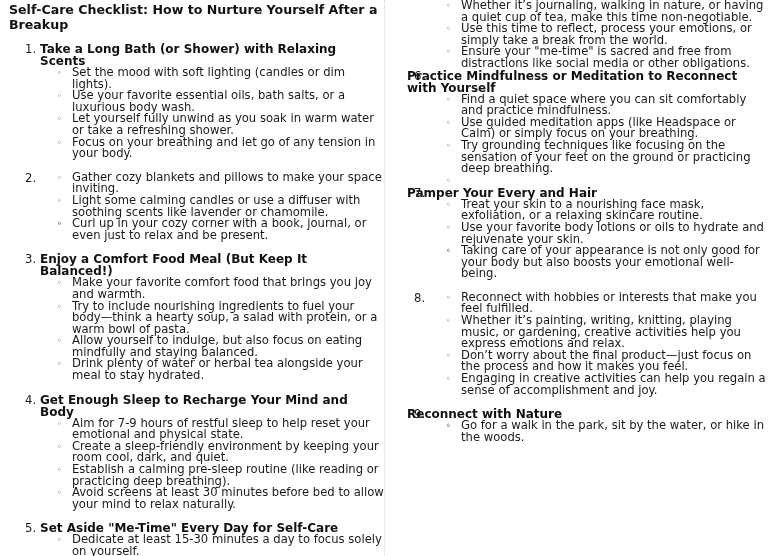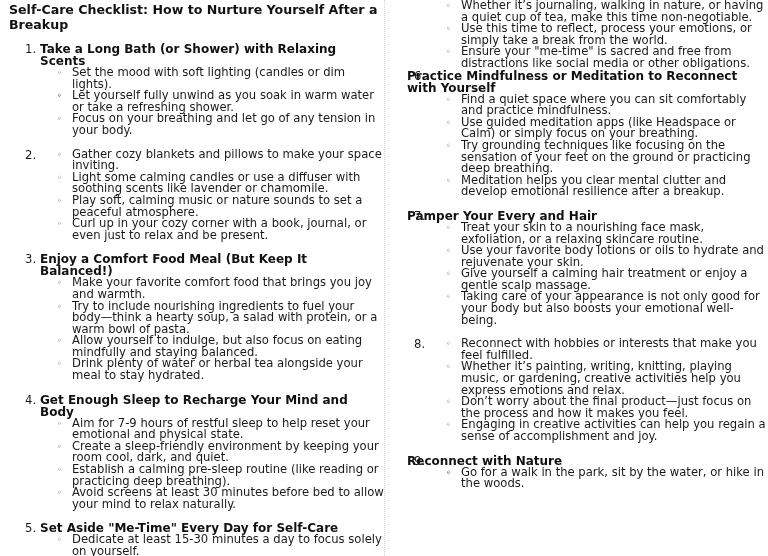--- a/index.html
+++ b/index.html
@@ -31,32 +31,32 @@
 
 <div class="col col-left">
   <h1>Self-Care Checklist: How to Nurture Yourself After a Breakup</h1>
   <ol class="main">
 
     <li>
       <span class="num">1.</span>
       <span class="sec-title">Take a Long Bath (or Shower) with Relaxing Scents</span>
       <ul class="sub">
         <li><span class="bullet">◦</span><span>Set the mood with soft lighting (candles or dim lights).</span></li>
-        <li><span class="bullet">◦</span></li>
+        <li><span class="bullet">◦</span><span>Use your favorite essential oils, bath salts, or a luxurious body wash.</span></li>
         <li><span class="bullet">◦</span><span>Let yourself fully unwind as you soak in warm water or take a refreshing shower.</span></li>
         <li><span class="bullet">◦</span><span>Focus on your breathing and let go of any tension in your body.</span></li>
       </ul>
     </li>
 
     <li>
       <span class="num">2.</span>
       <ul class="sub">
         <li><span class="bullet">◦</span><span>Gather cozy blankets and pillows to make your space inviting.</span></li>
         <li><span class="bullet">◦</span><span>Light some calming candles or use a diffuser with soothing scents like lavender or chamomile.</span></li>
-        <li><span class="bullet">◦</span><span>Play soft, calming music or nature sounds to set a peaceful atmosphere.</span></li>
+        <li><span class="bullet">◦</span></li>
         <li><span class="bullet">◦</span><span>Curl up in your cozy corner with a book, journal, or even just to relax and be present.</span></li>
       </ul>
     </li>
 
     <li>
       <span class="num">3.</span>
       <span class="sec-title">Enjoy a Comfort Food Meal (But Keep It Balanced!)</span>
       <ul class="sub">
         <li><span class="bullet">◦</span><span>Make your favorite comfort food that brings you joy and warmth.</span></li>
         <li><span class="bullet">◦</span><span>Try to include nourishing ingredients to fuel your body—think a hearty soup, a salad with protein, or a warm bowl of pasta.</span></li>
@@ -94,31 +94,31 @@
   </ul>
   <ol class="main">
 
     <li>
       <span class="num">6.</span>
       <span class="sec-title">Practice Mindfulness or Meditation to Reconnect with Yourself</span>
       <ul class="sub">
         <li><span class="bullet">◦</span><span>Find a quiet space where you can sit comfortably and practice mindfulness.</span></li>
         <li><span class="bullet">◦</span><span>Use guided meditation apps (like Headspace or Calm) or simply focus on your breathing.</span></li>
         <li><span class="bullet">◦</span><span>Try grounding techniques like focusing on the sensation of your feet on the ground or practicing deep breathing.</span></li>
-        <li><span class="bullet">◦</span><span>Meditation helps you clear mental clutter and develop emotional resilience after a breakup.</span></li>
+        <li><span class="bullet">◦</span></li>
       </ul>
     </li>
 
     <li>
       <span class="num">7.</span>
       <span class="sec-title">Pamper Your Every and Hair</span>
       <ul class="sub">
         <li><span class="bullet">◦</span><span>Treat your skin to a nourishing face mask, exfoliation, or a relaxing skincare routine.</span></li>
         <li><span class="bullet">◦</span><span>Use your favorite body lotions or oils to hydrate and rejuvenate your skin.</span></li>
-        <li><span class="bullet">◦</span><span>Give yourself a calming hair treatment or enjoy a gentle scalp massage.</span></li>
+        <li><span class="bullet">◦</span></li>
         <li><span class="bullet">◦</span><span>Taking care of your appearance is not only good for your body but also boosts your emotional well-being.</span></li>
       </ul>
     </li>
 
     <li>
       <span class="num">8.</span>
       <ul class="sub">
         <li><span class="bullet">◦</span><span>Reconnect with hobbies or interests that make you feel fulfilled.</span></li>
         <li><span class="bullet">◦</span><span>Whether it’s painting, writing, knitting, playing music, or gardening, creative activities help you express emotions and relax.</span></li>
         <li><span class="bullet">◦</span><span>Don’t worry about the final product—just focus on the process and how it makes you feel.</span></li>

